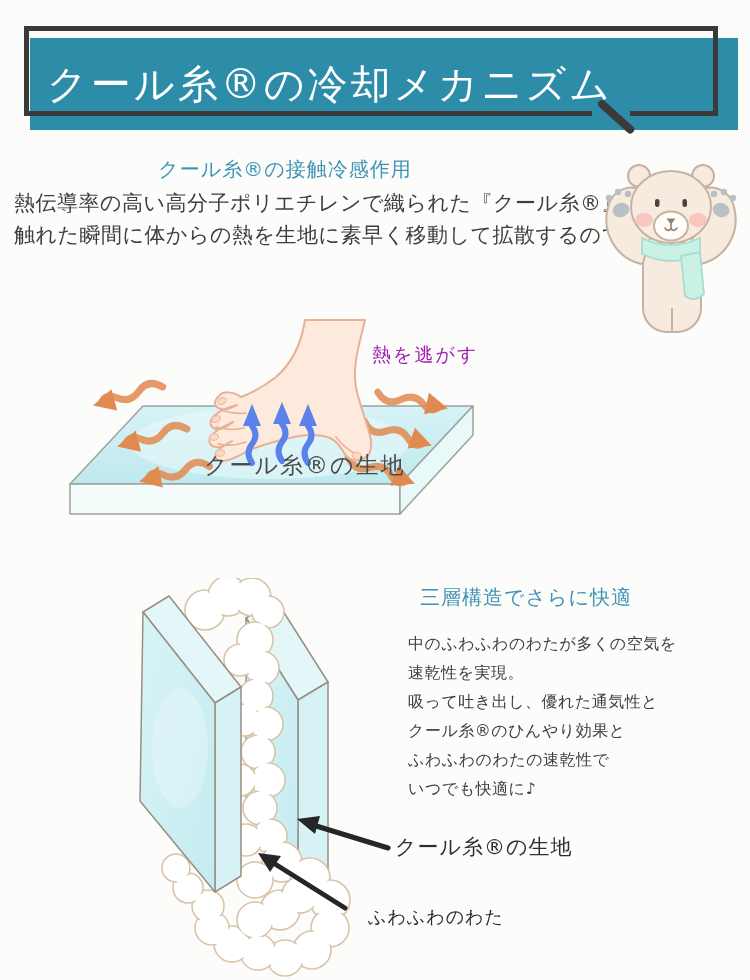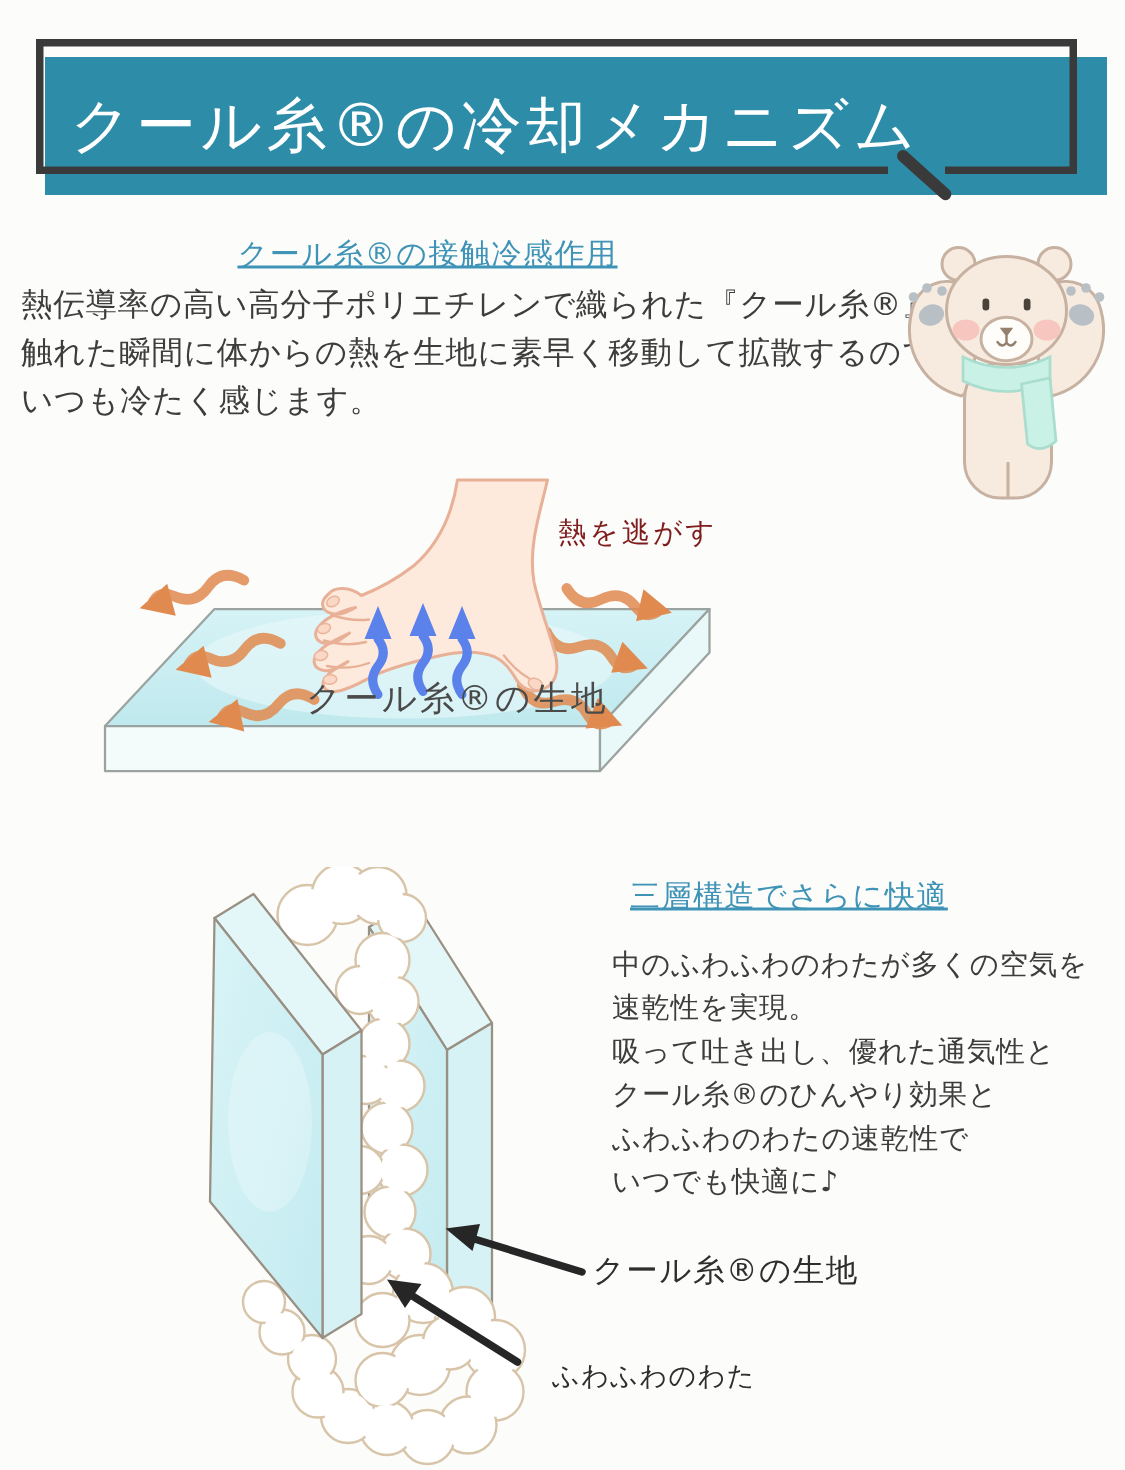--- a/index.html
+++ b/index.html
@@ -7,30 +7,30 @@
   #stage{position:relative;width:750px;height:980px;background:#fcfcfb;overflow:hidden;margin:0 auto;}
 
   
   .banner-teal{position:absolute;left:30px;top:38px;width:708px;height:92px;background:#2d8da8;z-index:1;}
   .banner-frame{position:absolute;left:24px;top:26px;width:684px;height:80px;border:5px solid #3a3a3a;background:transparent;z-index:2;}
   .banner-gap{position:absolute;left:592px;top:106px;width:38px;height:12px;background:#2d8da8;z-index:3;}
   .banner-tail{position:absolute;left:598px;top:100px;width:46px;height:8px;background:#3a3a3a;border-radius:4px;transform:rotate(42deg);transform-origin:4px 4px;z-index:4;}
   .banner-title{position:absolute;left:30px;top:38px;width:600px;height:92px;line-height:92px;text-align:center;color:#ffffff;font-size:40px;letter-spacing:3px;z-index:5;font-weight:500;}
 
   
-  .sec-heading{position:absolute;color:#3e93b6;font-size:20px;letter-spacing:1px;font-weight:500;text-decoration:underline;}
+  .sec-heading{position:absolute;color:#3e93b6;font-size:20px;letter-spacing:1px;font-weight:500;}
   .h1{left:0px;top:156px;width:570px;text-align:center;}
   .h2{left:420px;top:584px;width:300px;text-align:left;}
   .para{position:absolute;color:#3d3d3d;}
   .p1{left:14px;top:187px;font-size:21px;line-height:32px;letter-spacing:0.5px;}
-  .p2{left:408px;top:629px;font-size:19px;line-height:29px;letter-spacing:0.5px;}
+  .p2{left:408px;top:629px;font-size:16px;line-height:29px;letter-spacing:0.5px;}
   .para div{white-space:nowrap;}
 
   
-  .dlabel{position:absolute;color:#7f1d1d;white-space:nowrap;}
+  .dlabel{position:absolute;color:#a21caf;white-space:nowrap;}
   .lab-heat{left:372px;top:342px;font-size:19px;letter-spacing:2px;}
   .lab-fab1{left:204px;top:450px;font-size:23px;letter-spacing:2px;color:#4a4a4a;}
   .lab-fab2{left:395px;top:833px;font-size:21px;letter-spacing:1px;color:#2e2e2e;}
   .lab-cot2{left:368px;top:905px;font-size:18px;letter-spacing:1px;color:#2e2e2e;}
 
   svg{position:absolute;display:block;}
   .svg-bear{left:595px;top:146px;}
   .svg-d1{left:40px;top:318px;}
   .svg-d2{left:95px;top:578px;}
 </style>
@@ -44,21 +44,20 @@
     <div class="banner-frame"></div>
     <div class="banner-gap"></div>
     <div class="banner-tail"></div>
     <div class="banner-title">クール糸®の冷却メカニズム</div>
   </div>
 
   <div class="sec-heading h1">クール糸®の接触冷感作用</div>
   <div class="para p1">
     <div>熱伝導率の高い高分子ポリエチレンで織られた『クール糸®』。</div>
     <div>触れた瞬間に体からの熱を生地に素早く移動して拡散するので</div>
-    <div>いつも冷たく感じます。</div>
   </div>
 
   <svg class="svg-bear" width="152" height="196" viewBox="0 0 152 196">
     <g stroke="#c7b2a2" stroke-width="2" fill="#f7eadf">
 
       <path d="M46,118 C22,112 6,88 13,61 C17,44 35,37 47,45 C57,52 60,68 56,84 L52,114 Z"></path>
       <path d="M106,118 C130,112 146,88 139,61 C135,44 117,37 105,45 C95,52 92,68 96,84 L100,114 Z"></path>
 
       <circle cx="44" cy="30" r="11"></circle>
       <circle cx="108" cy="30" r="11"></circle>

